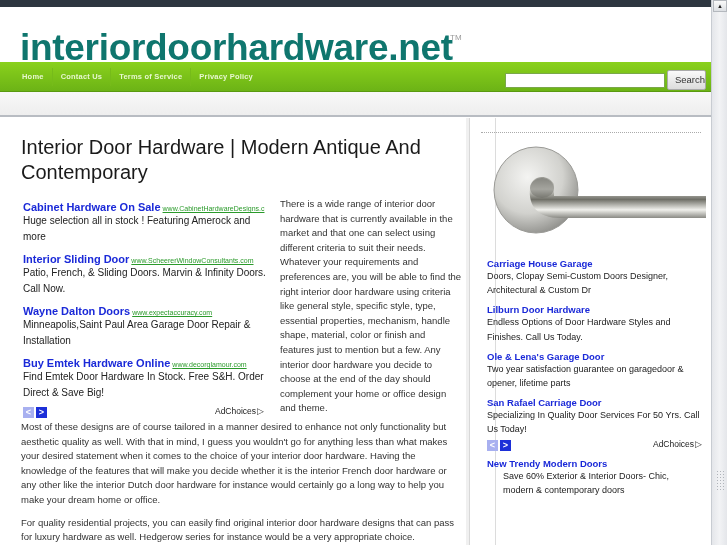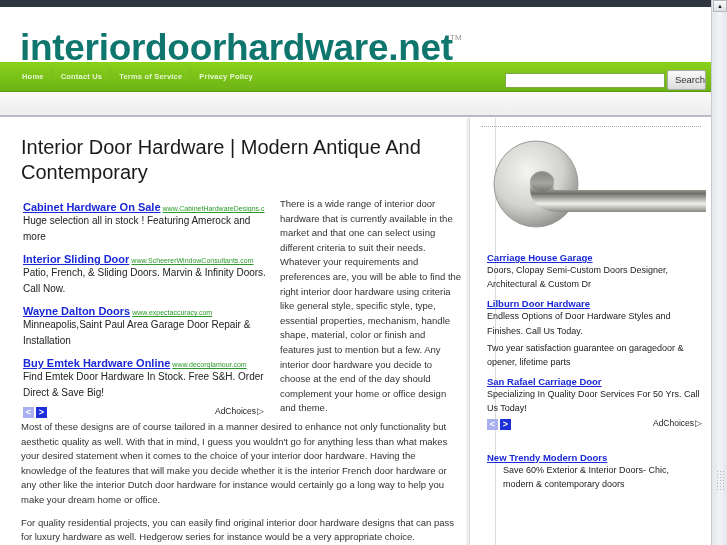--- a/index.html
+++ b/index.html
@@ -24,35 +24,35 @@
 
   .content { position: absolute; left: 0; top: 118px; width: 711px; height: 427px; }
   .main { position: absolute; left: 0; top: 0; width: 496px; height: 427px; border-right: 1px solid #dcdcdc; }
   .main-shadow { position: absolute; left: 466px; top: 0; width: 4px; height: 427px; background: #f0f0f0; border-right: 1px solid #d8d8d8; }
 
   .page-title { position: absolute; left: 21px; top: 17px; width: 440px; font-size: 20px; line-height: 25px; color: #1a1a1a; font-weight: normal; }
 
   .ads-left { position: absolute; left: 23px; top: 80px; width: 245px; }
   .ad { margin-bottom: 5px; }
   .ad-head { white-space: nowrap; overflow: hidden; height: 15px; line-height: 15px; }
-  .ad-title { font-size: 11px; font-weight: bold; color: #1a29d8; text-decoration: underline; }
+  .ad-title { font-size: 11px; font-weight: bold; color: #1a29d8; }
   .ad-url { font-size: 7px; color: #2a9a2a; text-decoration: underline; margin-left: 2px; }
   .ad-desc { font-size: 10px; line-height: 16px; color: #222; }
   .ad-nav { position: relative; height: 14px; margin-top: 1px; }
   .ad-prev { position: absolute; left: 0; top: 1px; width: 11px; height: 11px; background: #a8b0f0; color: #fff; font-size: 9px; line-height: 11px; text-align: center; font-weight: bold; }
   .ad-next { position: absolute; left: 13px; top: 1px; width: 11px; height: 11px; background: #1c2fd8; color: #fff; font-size: 9px; line-height: 11px; text-align: center; font-weight: bold; }
   .adchoices { position: absolute; right: 4px; top: 0; font-size: 8.5px; color: #222; }
   .adchoices-icon { font-size: 9px; color: #333; margin-left: 1px; }
 
   .intro-col { position: absolute; left: 280px; top: 79px; width: 182px; font-size: 9.5px; line-height: 14.6px; color: #333; }
 
   .body-text { position: absolute; left: 21px; top: 302px; width: 442px; font-size: 9.5px; line-height: 14.6px; color: #333; }
   .body-text p { margin-bottom: 8px; }
 
-  .sidebar { position: absolute; left: 478px; top: 0; width: 225px; height: 308px; }
+  .sidebar { position: absolute; left: 478px; top: 6px; width: 225px; height: 308px; }
   .dotted-rule { position: absolute; left: 3px; top: 8px; width: 220px; border-top: 1px dotted #aaa; }
   .handle-img { position: absolute; left: 10px; top: 20px; width: 220px; height: 92px; }
 
   .ads-right { position: absolute; left: 9px; top: 130px; width: 215px; }
   .ads-right .ad { margin-bottom: 0; }
   .ads-right .ad-title { font-size: 9.5px; }
   .ads-right .ad-desc { font-size: 9px; line-height: 14.2px; }
   .ad-fade { height: 3px; }
   .ads-right-2 { position: absolute; left: 9px; top: 330px; width: 215px; }
   .ads-right-2 .ad-title { font-size: 9.5px; }
@@ -150,20 +150,21 @@
           <div class="ad-head"><a class="ad-title">Carriage House Garage</a></div>
           <div class="ad-desc">Doors, Clopay Semi-Custom Doors Designer, Architectural &amp; Custom Dr</div>
           <div class="ad-fade"></div>
         </div>
         <div class="ad">
           <div class="ad-head"><a class="ad-title">Lilburn Door Hardware</a></div>
           <div class="ad-desc">Endless Options of Door Hardware Styles and Finishes. Call Us Today.</div>
           <div class="ad-fade"></div>
         </div>
         <div class="ad">
+          <div class="ad-head"><a class="ad-title">Ole &amp; Lena's Garage Door</a></div>
           <div class="ad-desc">Two year satisfaction guarantee on garagedoor &amp; opener, lifetime parts</div>
           <div class="ad-fade"></div>
         </div>
         <div class="ad">
           <div class="ad-head"><a class="ad-title">San Rafael Carriage Door</a></div>
           <div class="ad-desc">Specializing In Quality Door Services For 50 Yrs. Call Us Today!</div>
         </div>
         <div class="ad-nav" style="margin-top:2px;">
           <div class="ad-prev">&lt;</div>
           <div class="ad-next">&gt;</div>

